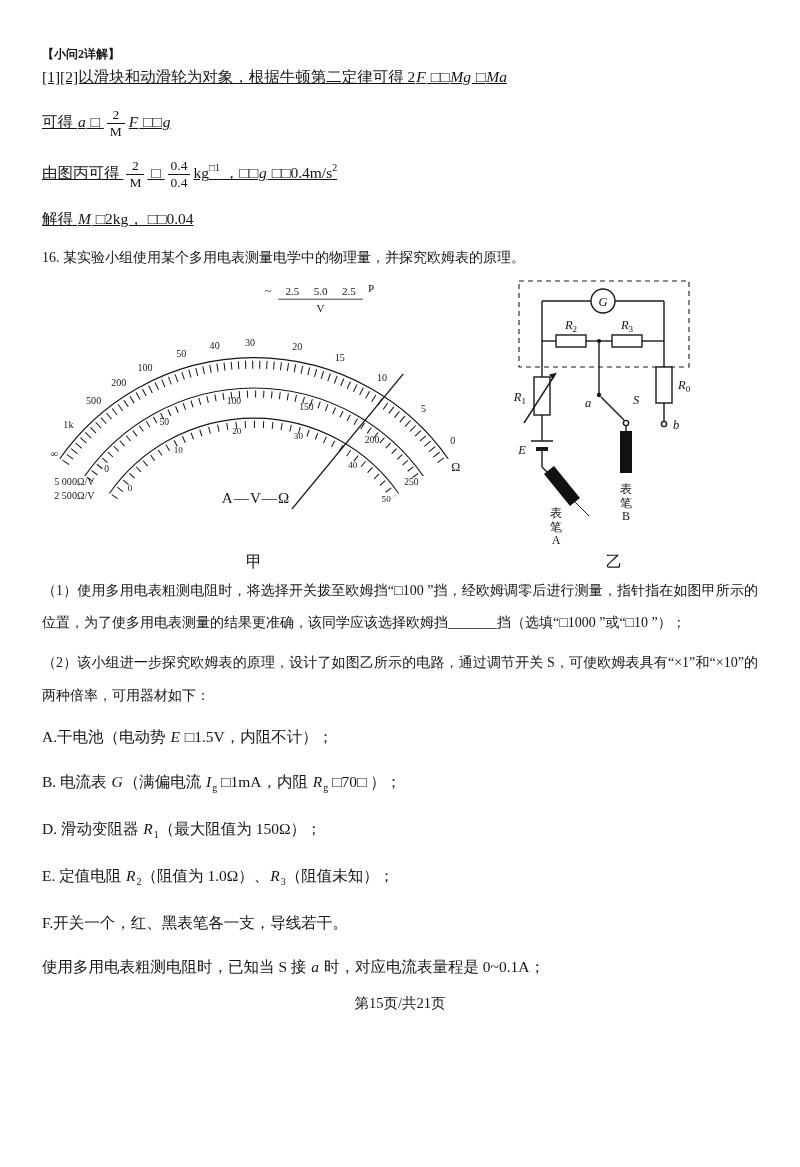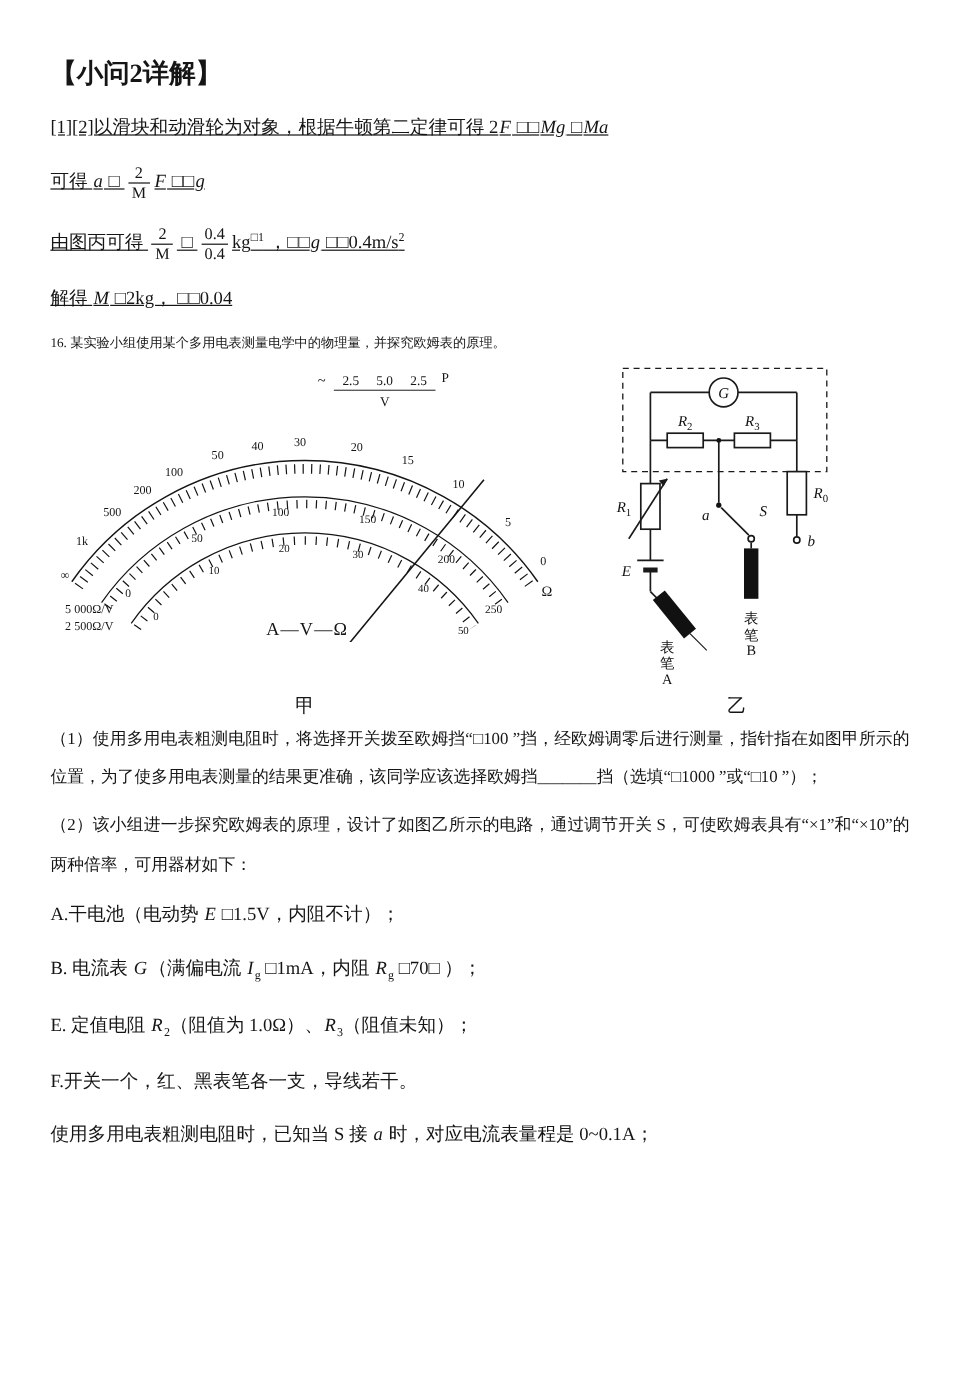--- a/index.html
+++ b/index.html
@@ -1,22 +1,22 @@
 <!DOCTYPE html>
 <html><head>
 <meta charset="utf-8">
 <style>
   *{margin:0;padding:0;box-sizing:border-box}
   html,body{background:#fff}
   body{width:800px;height:1167px;overflow:hidden;color:#151515;
        font-family:"Liberation Serif","DejaVu Serif",serif;}
   .page{width:800px;height:1167px;padding:46px 42px 16px;position:relative;background:#fff;}
-  .heading{font-size:22px;font-weight:bold;margin-bottom:20px;}
+  .heading{font-size:12px;font-weight:bold;margin-bottom:4px;}
   .sol{font-size:15.5px;margin-bottom:19px;text-decoration:underline;}
-  .q-intro{font-size:11px;margin:8px 0 10px;}
+  .q-intro{font-size:14px;margin:8px 0 10px;}
   .para{font-size:14px;line-height:2.3;text-align:justify;margin-bottom:8px;}
   .item{font-size:15.5px;line-height:1.4;margin-bottom:23px;}
   .note{margin-bottom:0;}
   .footer{text-align:center;font-size:14.5px;margin-top:16px;}
   .v{font-style:italic;padding:0 1px;}
   sub{font-size:10px;}
   sup{font-size:10px;}
   .frac{display:inline-flex;flex-direction:column;align-items:center;vertical-align:middle;
         margin:0 3px;font-size:13.5px;line-height:1.15;}
   .frac .den{border-top:1px solid #151515;padding:0 3px;}
@@ -181,19 +181,21 @@
       <div class="fig-cap">乙</div>
     </div>
 
   </div>
 
   <p class="para">（1）使用多用电表粗测电阻时，将选择开关拨至欧姆挡“□100 ”挡，经欧姆调零后进行测量，指针指在如图甲所示的位置，为了使多用电表测量的结果更准确，该同学应该选择欧姆挡_______挡（选填“□1000 ”或“□10 ”）；</p>
   <p class="para" style="margin-bottom:14px">（2）该小组进一步探究欧姆表的原理，设计了如图乙所示的电路，通过调节开关 S，可使欧姆表具有“×1”和“×10”的两种倍率，可用器材如下：</p>
 
   <p class="item"><span>A.干电池（电动势 </span><span class="v">E</span><span> □1.5V，内阻不计）；</span></p>
   <p class="item"><span>B. 电流表 </span><span class="v">G</span><span>（满偏电流 </span><span class="v">I</span><sub>g</sub><span> □1mA，内阻 </span><span class="v">R</span><sub>g</sub><span> □70□ ）；</span></p>
+  <p class="item"><span>D. 滑动变阻器 </span><span class="v">R</span><sub>1</sub><span>（最大阻值为 150Ω）；</span></p>
   <p class="item"><span>E. 定值电阻 </span><span class="v">R</span><sub>2</sub><span>（阻值为 1.0Ω）、</span><span class="v">R</span><sub>3</sub><span>（阻值未知）；</span></p>
   <p class="item"><span>F.开关一个，红、黑表笔各一支，导线若干。</span></p>
 
   <p class="item note"><span>使用多用电表粗测电阻时，已知当 S 接 </span><span class="v">a</span><span> 时，对应电流表量程是 0~0.1A；</span></p>
 
+  <div class="footer">第15页/共21页</div>
 
 </div>
 
 </body></html>

